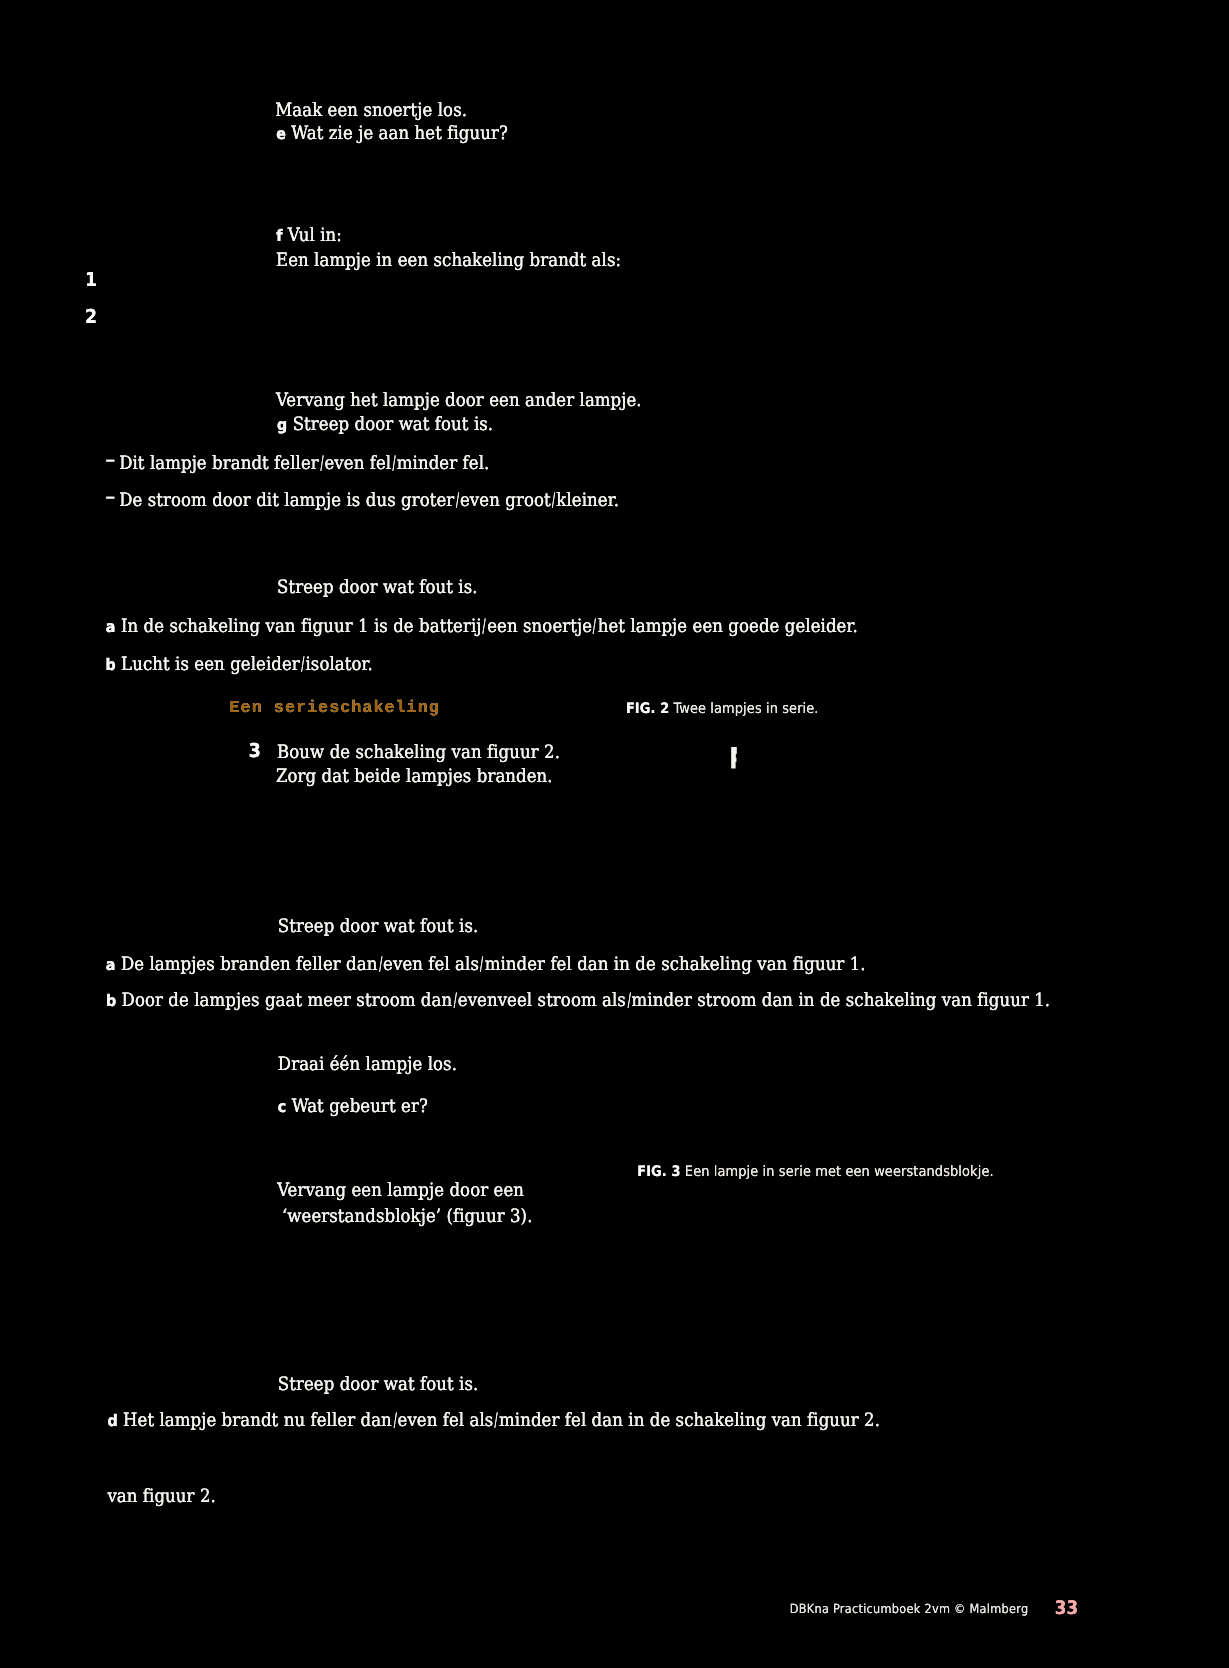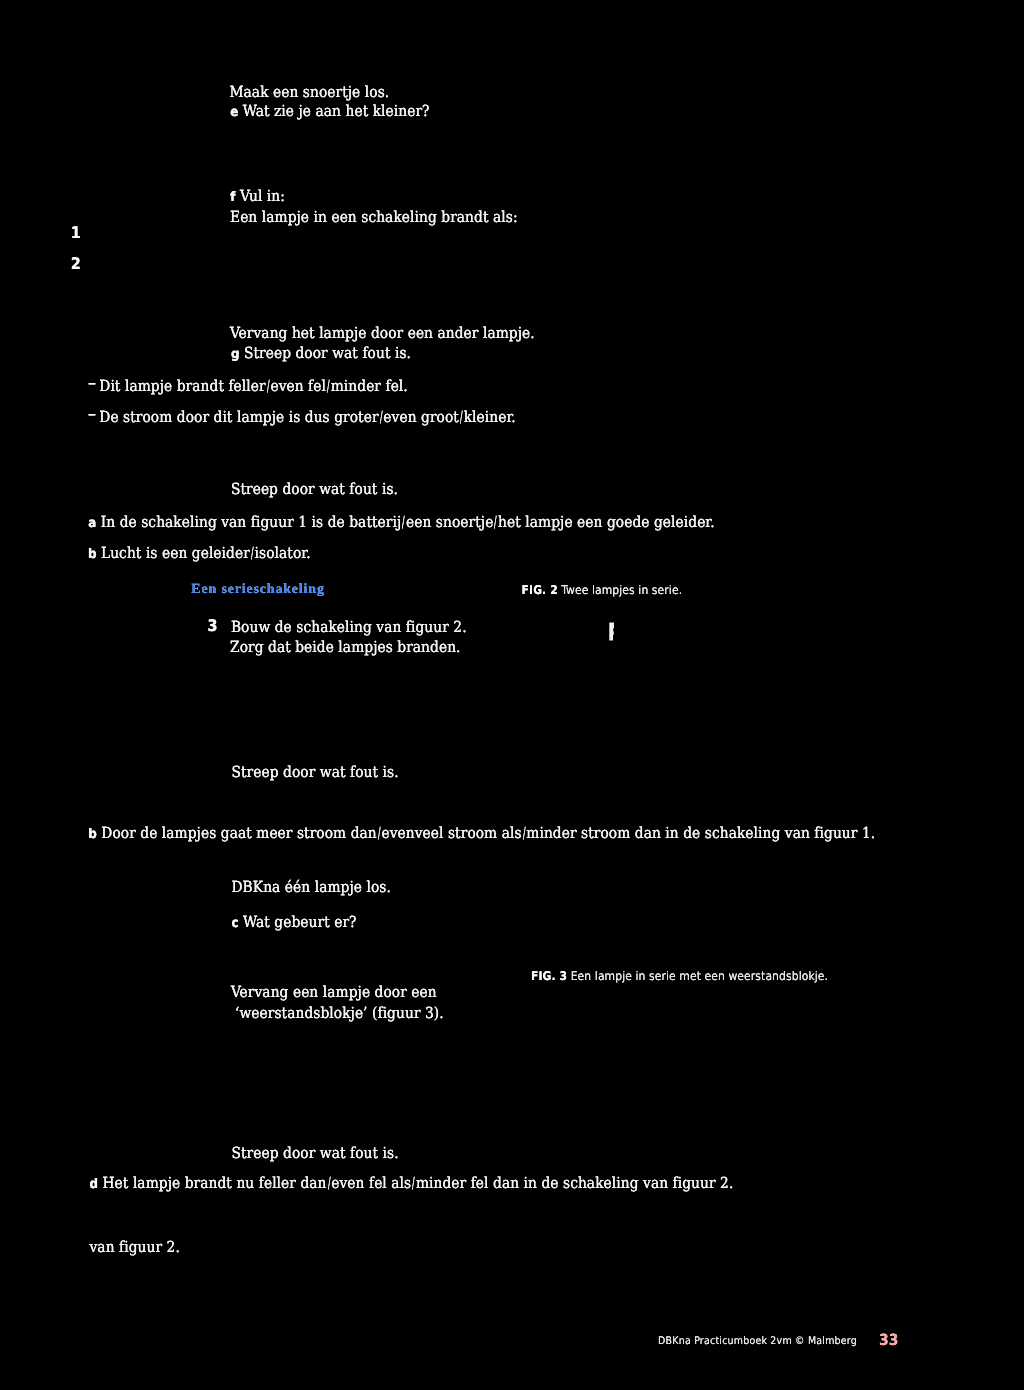--- a/index.html
+++ b/index.html
@@ -29,22 +29,22 @@
   
   .mk.dash{display:inline-block;width:11.7px;font-family:"DejaVu Serif",serif;
            font-stretch:condensed;font-weight:normal;font-size:15.3px;
            transform:scaleX(1.15) scaleY(1.3) translateY(-2.7px);transform-origin:0 50%;}
 
   .marknum{position:absolute;white-space:pre;line-height:1;
       font-family:"DejaVu Sans",sans-serif;font-stretch:condensed;
       font-weight:bold;font-size:16px;color:#fcfbf9;text-shadow:0 0 0.4px #fff;}
 
   .head{position:absolute;white-space:pre;line-height:1;
-      font-family:Liberation Serif, serif;font-stretch:condensed;
-      font-weight:bold;font-size:14px;letter-spacing:0.82px;color:#3b82f6;
+      font-family:Liberation Mono, monospace;font-stretch:condensed;
+      font-weight:bold;font-size:14px;letter-spacing:0.82px;color:#a16207;
       text-shadow:0 0 0.4px #fff;}
 
   .fig{position:absolute;white-space:pre;line-height:1;
       font-family:"DejaVu Sans",sans-serif;font-stretch:condensed;
       font-size:12px;letter-spacing:0.09px;color:#eae7e1;text-shadow:0 0 0.35px #fff;}
   .fig > b{font-weight:bold;color:#fbfaf8;}
 
   .foot{position:absolute;white-space:pre;line-height:1;
       font-family:"DejaVu Sans",sans-serif;font-stretch:condensed;
       font-size:10.5px;letter-spacing:0.22px;color:#e6e3dd;text-shadow:0 0 0.35px #fff;}
@@ -68,34 +68,35 @@
   <span class="fig" style="left:531px;top:970.4px"><b>FIG. 3</b> <span>Een lampje in serie met een weerstandsblokje.</span></span>
 
   <svg class="artifact" style="left:609.4px;top:622.4px;" width="7" height="19" viewBox="0 0 7 19">
     <path d="M0.3 0.4 H5.0 V6.3 H4.2 V9.2 H4.7 V13.0 H4.0 V18.4 H0.3 Z" fill="#f4f2ee"></path>
   </svg>
 
   <span class="foot" style="left:658.1px;top:1336.4px">DBKna Practicumboek 2vm © Malmberg</span>
   <span class="pageno" style="left:879px;top:1333.4px">33</span>
 
   <div class="ln" style="left:213.4px;top:68.7px"><span>Maak een snoertje los.</span></div>
-  <div class="ln" style="left:214.2px;top:87.6px"><b class="mk">e</b> <span>Wat zie je aan het kleiner?</span></div>
+  <div class="ln" style="left:214.2px;top:87.6px"><b class="mk">e</b> <span>Wat zie je aan het figuur?</span></div>
   <div class="ln" style="left:214.2px;top:173.4px"><b class="mk">f</b> <span>Vul in:</span></div>
   <div class="ln" style="left:214.0px;top:193.9px"><span>Een lampje in een schakeling brandt als:</span></div>
   <div class="ln" style="left:214.0px;top:310.0px"><span>Vervang het lampje door een ander lampje.</span></div>
   <div class="ln" style="left:214.9px;top:330.0px"><b class="mk">g</b> <span>Streep door wat fout is.</span></div>
   <div class="ln" style="left:71.6px;top:362.8px"><span class="mk dash">–</span><span>Dit lampje brandt feller<span class="sl">/</span>even fel<span class="sl">/</span>minder fel.</span></div>
   <div class="ln" style="left:71.6px;top:394.2px"><span class="mk dash">–</span><span>De stroom door dit lampje is dus groter<span class="sl">/</span>even groot<span class="sl">/</span>kleiner.</span></div>
   <div class="ln" style="left:214.9px;top:466.2px"><span>Streep door wat fout is.</span></div>
   <div class="ln" style="left:72.2px;top:498.5px"><b class="mk">a</b> <span>In de schakeling van figuur 1 is de batterij<span class="sl">/</span>een snoertje<span class="sl">/</span>het lampje een goede geleider.</span></div>
   <div class="ln" style="left:71.9px;top:529.8px"><b class="mk">b</b> <span>Lucht is een geleider<span class="sl">/</span>isolator.</span></div>
   <div class="ln" style="left:191.4px;top:602.9px"><b class="mk num">3</b><span>Bouw de schakeling van figuur 2.</span></div>
   <div class="ln" style="left:214.0px;top:623.6px"><span>Zorg dat beide lampjes branden.</span></div>
   <div class="ln" style="left:215.5px;top:748.8px"><span>Streep door wat fout is.</span></div>
+  <div class="ln" style="left:72.2px;top:780.1px"><b class="mk">a</b> <span>De lampjes branden feller dan<span class="sl">/</span>even fel als<span class="sl">/</span>minder fel dan in de schakeling van figuur 1.</span></div>
   <div class="ln" style="left:72.3px;top:810.2px"><b class="mk">b</b> <span>Door de lampjes gaat meer stroom dan<span class="sl">/</span>evenveel stroom als<span class="sl">/</span>minder stroom dan in de schakeling van figuur 1.</span></div>
-  <div class="ln" style="left:215.5px;top:864.1px"><span>DBKna één lampje los.</span></div>
+  <div class="ln" style="left:215.5px;top:864.1px"><span>Draai één lampje los.</span></div>
   <div class="ln" style="left:215.5px;top:899px"><b class="mk">c</b> <span>Wat gebeurt er?</span></div>
   <div class="ln" style="left:215.0px;top:969.0px"><span>Vervang een lampje door een</span></div>
   <div class="ln" style="left:219.0px;top:989.7px"><span>‘weerstandsblokje’ (figuur 3).</span></div>
   <div class="ln" style="left:215.5px;top:1130.0px"><span>Streep door wat fout is.</span></div>
   <div class="ln" style="left:73.5px;top:1160.3px"><b class="mk">d</b> <span>Het lampje brandt nu feller dan<span class="sl">/</span>even fel als<span class="sl">/</span>minder fel dan in de schakeling van figuur 2.</span></div>
   <div class="ln" style="left:73.5px;top:1223.5px"><span>van figuur 2.</span></div>
 </div>
 
 </body></html>

